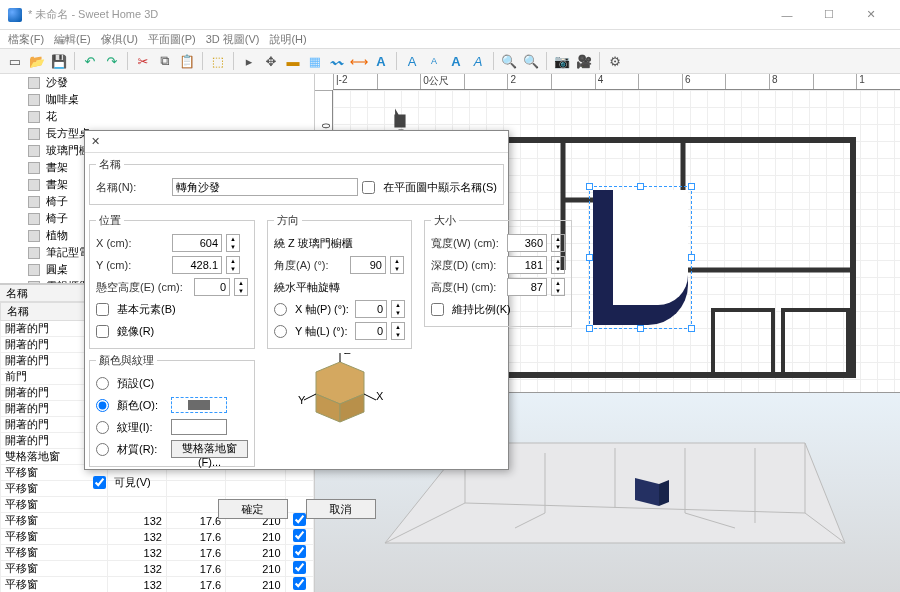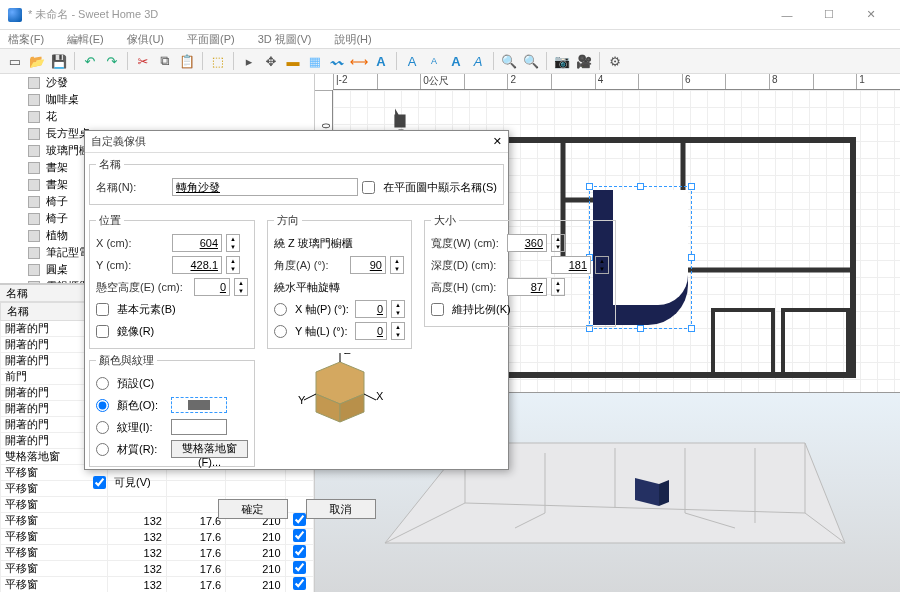--- a/index.html
+++ b/index.html
@@ -2,21 +2,21 @@
 <html><head>
 <meta charset="utf-8">
 <style>
 * { box-sizing: border-box; margin: 0; padding: 0; font-family: "Microsoft JhengHei", "Segoe UI", sans-serif; font-size: 11px; }
 body { background: #fff; width: 900px; height: 592px; overflow: hidden; position: relative; }
 .titlebar { height: 30px; background: #fff; display: flex; align-items: center; padding: 0 8px; border-bottom: 1px solid #e0e0e0; }
 .titlebar .appicon { width: 14px; height: 14px; background: radial-gradient(circle at 30% 30%, #6af, #05a); border-radius: 2px; margin-right: 6px; }
 .titlebar .title { flex: 1; color: #999; }
 .titlebar .winctl { display: flex; gap: 0; }
 .titlebar .winctl span { width: 42px; height: 28px; display: flex; align-items: center; justify-content: center; color: #888; }
-.menubar { height: 18px; padding: 0 4px; display: flex; gap: 15px; align-items: center; color: #777; }
+.menubar { height: 18px; padding: 0 4px; display: flex; gap: 2px; align-items: center; color: #777; }
 .menubar span { padding: 0 4px; }
 .toolbar { height: 26px; background: #f5f5f5; border-top: 1px solid #ddd; border-bottom: 1px solid #ddd; display: flex; align-items: center; padding: 0 6px; gap: 4px; }
 .toolbar .tb { width: 18px; height: 18px; display: flex; align-items: center; justify-content: center; font-size: 13px; color: #555; }
 .toolbar .sep { width: 1px; height: 18px; background: #ccc; margin: 0 2px; }
 .workspace { position: absolute; top: 74px; left: 0; right: 0; bottom: 0; display: flex; }
 .leftcol { width: 315px; display: flex; flex-direction: column; border-right: 1px solid #ccc; }
 .catalog { flex: 0 0 210px; overflow: hidden; border-bottom: 1px solid #ccc; font-size: 11px; }
 .catalog .row { display: flex; align-items: center; height: 17px; padding-left: 28px; gap: 6px; }
 .catalog .row .th { width: 12px; height: 12px; background: #ddd; border: 1px solid #aaa; }
 .furnlist { flex: 1; overflow: hidden; font-size: 11px; }
@@ -39,21 +39,21 @@
 .sel-box i { position:absolute; width:7px; height:7px; background:#fff; border:1px solid #39f; }
 .view3d { flex: 0 0 200px; border-top:1px solid #999; background:linear-gradient(#e8f1f8,#d6d8da); position:relative; overflow:hidden; }
 .view3d svg { position:absolute; inset:0; }
 .dialog { position:absolute; left:84px; top:130px; width:425px; height:340px; background:#fff; border:1px solid #888; box-shadow:2px 2px 8px rgba(0,0,0,.3); }
 .dialog .dtitle { height:22px; background:#fff; border-bottom:1px solid #ddd; display:flex; align-items:center; padding:0 6px; }
 .dialog .dtitle span:first-child { flex:1; color:#444;}
 .dialog fieldset { border:1px solid #ccc; margin:4px; padding:4px 6px 6px; }
 .dialog legend { color:#333; padding:0 3px; }
 .dialog .frow { display:flex; align-items:center; height:22px; gap:4px; }
 .dialog .frow label { min-width:72px; color:#333; }
-.dialog .frow input[type=text] { height:18px; border:1px solid #aaa; padding:0 3px; text-align:right;text-decoration:underline; }
+.dialog .frow input[type=text] { height:18px; border:1px solid #aaa; padding:0 3px; text-align:right; }
 .dialog .frow input.wide { flex:1; text-align:left; }
 .dialog .spin { width:50px; }
 .dialog .spinbtns { width:14px; height:18px; display:flex; flex-direction:column; border:1px solid #aaa; }
 .dialog .spinbtns i { flex:1; font-size:6px; display:flex; align-items:center; justify-content:center; }
 .dialog .cols { display:flex; gap:4px; }
 .dialog .cols > div { flex:1; }
 .dialog .btns { display:flex; justify-content:center; gap:18px; padding:6px; }
 .dialog .btns button { width:70px; height:20px; border:1px solid #888; background:#f0f0f0; }
 .dialog input[type=radio],.dialog input[type=checkbox]{ margin-right:4px; }
 .swatch { width:56px; height:16px; border:1px dashed #39f; background:#fff; display:flex; align-items:center; justify-content:center;}
@@ -376,21 +376,20 @@
           <path d="M0 0 L24 6 L24 28 L0 22 Z" fill="#243062"></path>
           <path d="M24 6 L34 2 L34 24 L24 28 Z" fill="#18244a"></path>
         </g>
       </svg>
     </div>
   </div>
 </div>
 
 <div class="dialog">
   <div class="dtitle">
-    <span>自定義傢俱</span>
     <span>✕</span>
   </div>
   <fieldset>
       <legend>名稱</legend>
     <div class="frow">
       <label>名稱(N):</label>
       <input type="text" class="wide" value="轉角沙發" style="">
       <input type="checkbox" style="">
       <span>在平面圖中顯示名稱(S)</span>
     </div>
@@ -519,21 +518,21 @@
         <div class="frow">
             <label>寬度(W) (cm):</label>
             <input type="text" class="spin" style="width: 40px;" value="360">
             <span class="spinbtns">
               <i>▲</i>
               <i>▼</i>
             </span>
           </div>
         <div class="frow">
             <label>深度(D) (cm):</label>
-            <input type="text" class="spin" style="width: 40px; margin-left: 44px;" value="181">
+            <input type="text" class="spin" style="width: 40px;" value="181">
             <span class="spinbtns">
               <i>▲</i>
               <i>▼</i>
             </span>
           </div>
         <div class="frow">
             <label>高度(H) (cm):</label>
             <input type="text" class="spin" style="width: 40px;" value="87">
             <span class="spinbtns">
               <i>▲</i>

